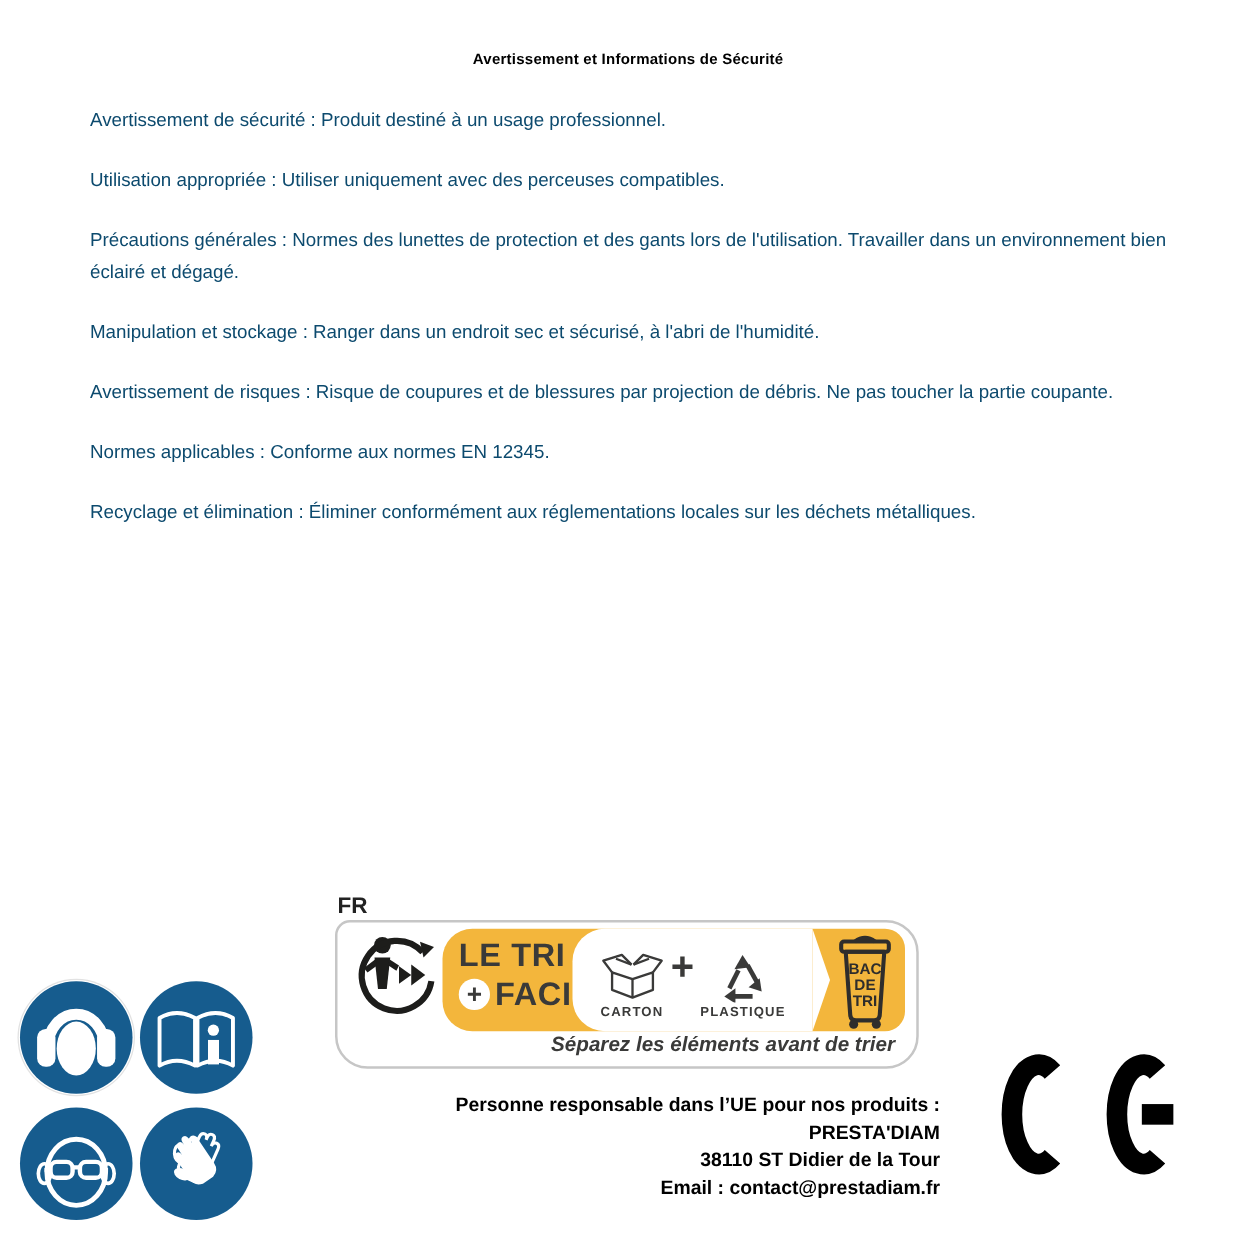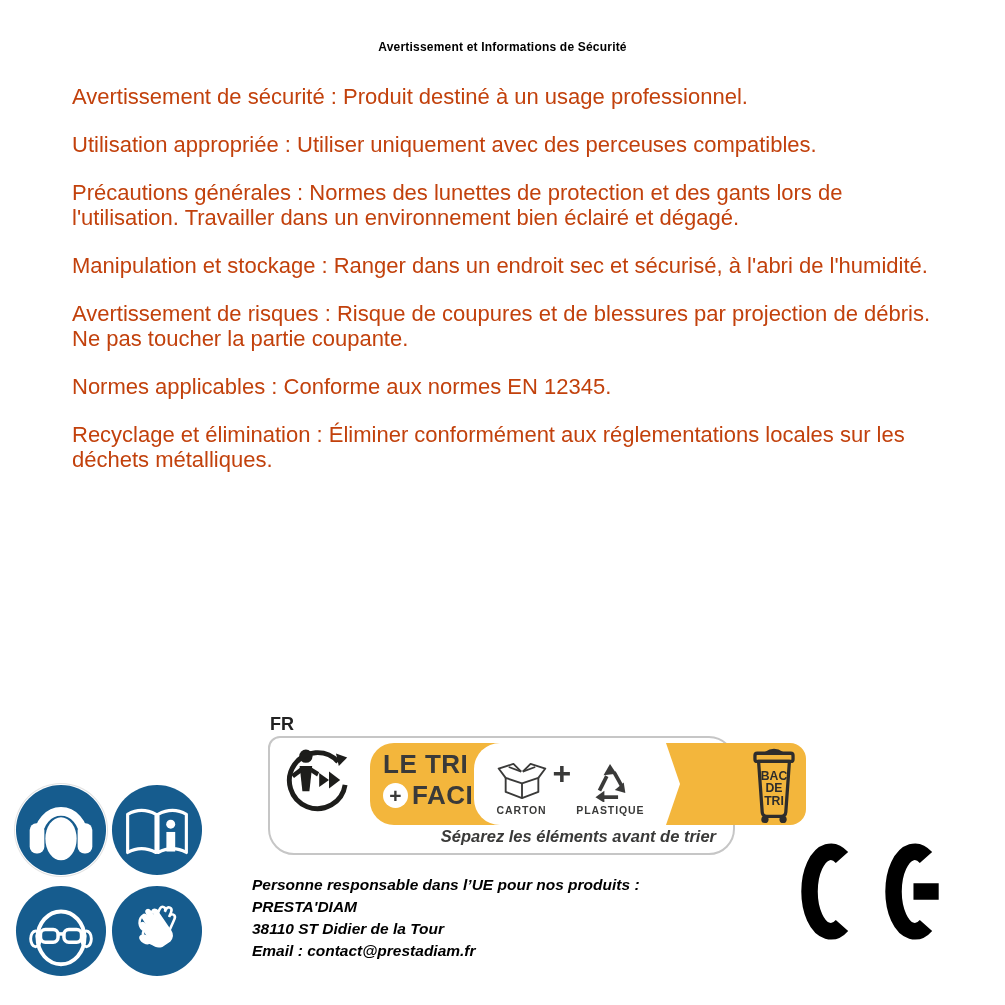--- a/index.html
+++ b/index.html
@@ -1,48 +1,48 @@
 <!DOCTYPE html>
 <html><head>
 <meta charset="utf-8">
 <style>
   html,body{margin:0;padding:0;background:#fff;}
   #canvas{position:relative;width:1005px;height:1005px;background:#fff;overflow:hidden;
           font-family:"Liberation Sans", sans-serif;color:#000;}
   .title{position:absolute;top:40px;left:0;right:0;text-align:center;
          font-size:12px;font-weight:bold;letter-spacing:.2px;}
   .paragraphs{position:absolute;top:84px;left:72px;width:862px;
-              font-size:22px;line-height:25px;color:#c2410c;}
+              font-size:15px;line-height:25px;color:#0c4a6e;}
   .paragraphs p{margin:0 0 23px 0;}
   
   .fr-label{position:absolute;left:270px;top:714px;font-size:18px;font-weight:bold;color:#222;}
   .tri-box{position:absolute;left:268px;top:736px;width:467px;height:119px;box-sizing:border-box;
            background:#fff;border:2px solid #c6c6c6;border-radius:12px 26px 26px 26px;}
   .triman{position:absolute;left:10px;top:8px;}
-  .band{position:absolute;left:100px;top:5px;width:436px;height:82px;background:#f3b63c;
+  .band{position:absolute;left:84px;top:5px;width:370px;height:82px;background:#f3b63c;
         border-radius:24px 16px 16px 24px;}
   .tri-text{position:absolute;left:13px;top:8px;color:#3a3a39;font-weight:800;line-height:1;}
   .tri-line1{font-size:26px;letter-spacing:.5px;}
   .tri-line2{display:flex;align-items:center;margin-top:5px;}
   .plus-badge{width:25px;height:25px;border-radius:50%;background:#fff;color:#3a3a39;
               font-size:21px;font-weight:900;display:flex;align-items:center;justify-content:center;
               margin-right:4px;line-height:1;}
   .tri-facile{font-size:26px;font-weight:800;letter-spacing:.5px;}
   .materials{position:absolute;left:104px;top:0;width:192px;height:82px;background:#fff;
              border-radius:26px 0 0 26px;display:flex;align-items:center;justify-content:center;}
   .materials::after{content:"";position:absolute;right:-14px;top:0;width:0;height:0;
              border-left:14px solid #fff;border-top:41px solid transparent;border-bottom:41px solid transparent;}
   .material{display:flex;flex-direction:column;align-items:center;margin-top:8px;}
   .material-label{font-size:10.5px;font-weight:bold;letter-spacing:.9px;color:#3a3a39;margin-top:2px;}
   .plus-big{font-size:32px;font-weight:900;color:#3a3a39;margin:0 5px 22px 5px;line-height:1;}
   .bin{position:absolute;right:7px;top:3px;}
   .bin text{font-weight:bold;font-family:"Liberation Sans", sans-serif;}
   .caption{position:absolute;right:17px;top:89px;font-size:16.5px;font-weight:bold;font-style:italic;color:#3a3a39;}
-  .address{position:absolute;left:252px;top:874px;width:500px;text-align:left;
-           font-size:15.5px;font-weight:bold;line-height:22px;color:#000;font-style:italic;}
+  .address{position:absolute;left:252px;top:874px;width:500px;text-align:right;
+           font-size:15.5px;font-weight:bold;line-height:22px;color:#000;}
   .icons-grid{position:absolute;left:15px;top:784px;display:grid;
               grid-template-columns:92px 92px;grid-auto-rows:92px;column-gap:4px;row-gap:9px;}
   .icons-grid svg{display:block;}
   .sticker{border-radius:50%;box-shadow:0 0 0 1px #e2e2e2;}
   .ce{position:absolute;left:800px;top:843px;display:flex;gap:27px;}
 </style>
 </head>
 <body>
 
 <div id="canvas">

